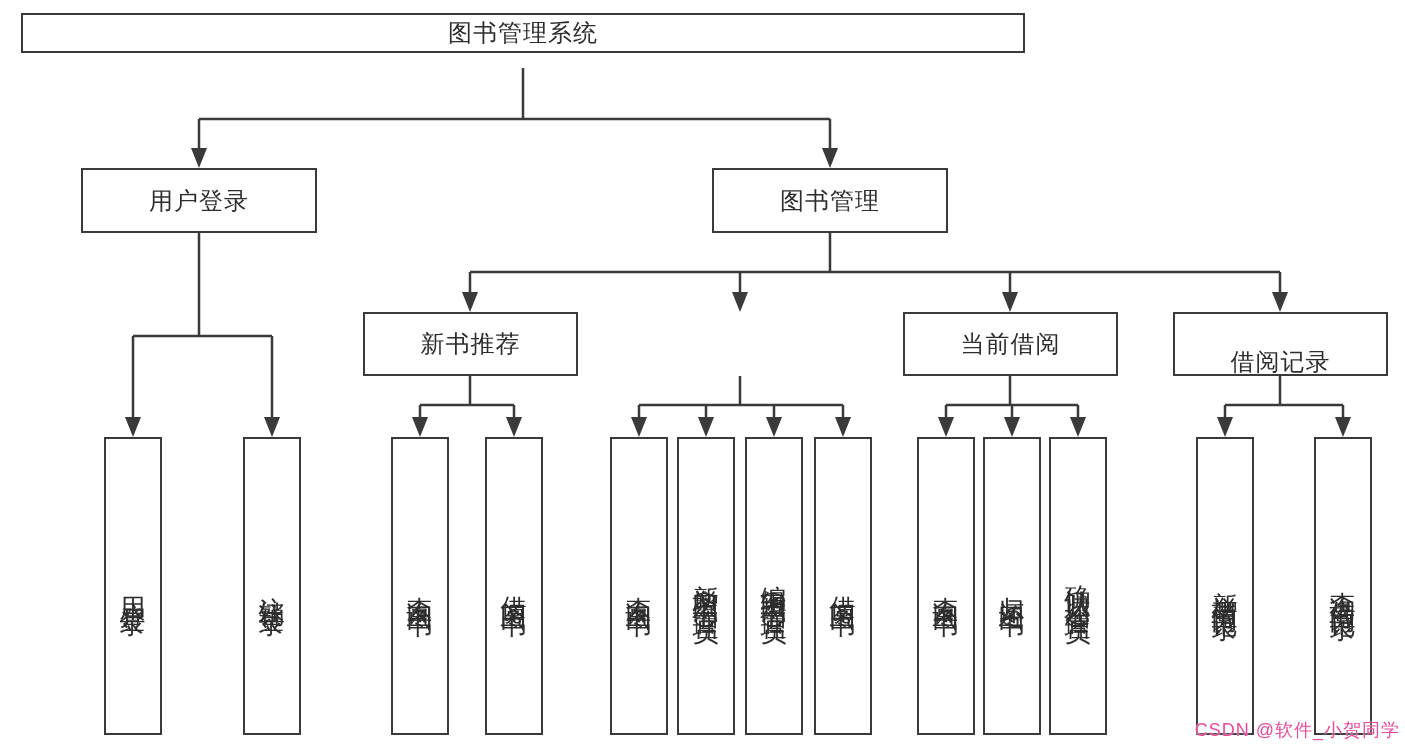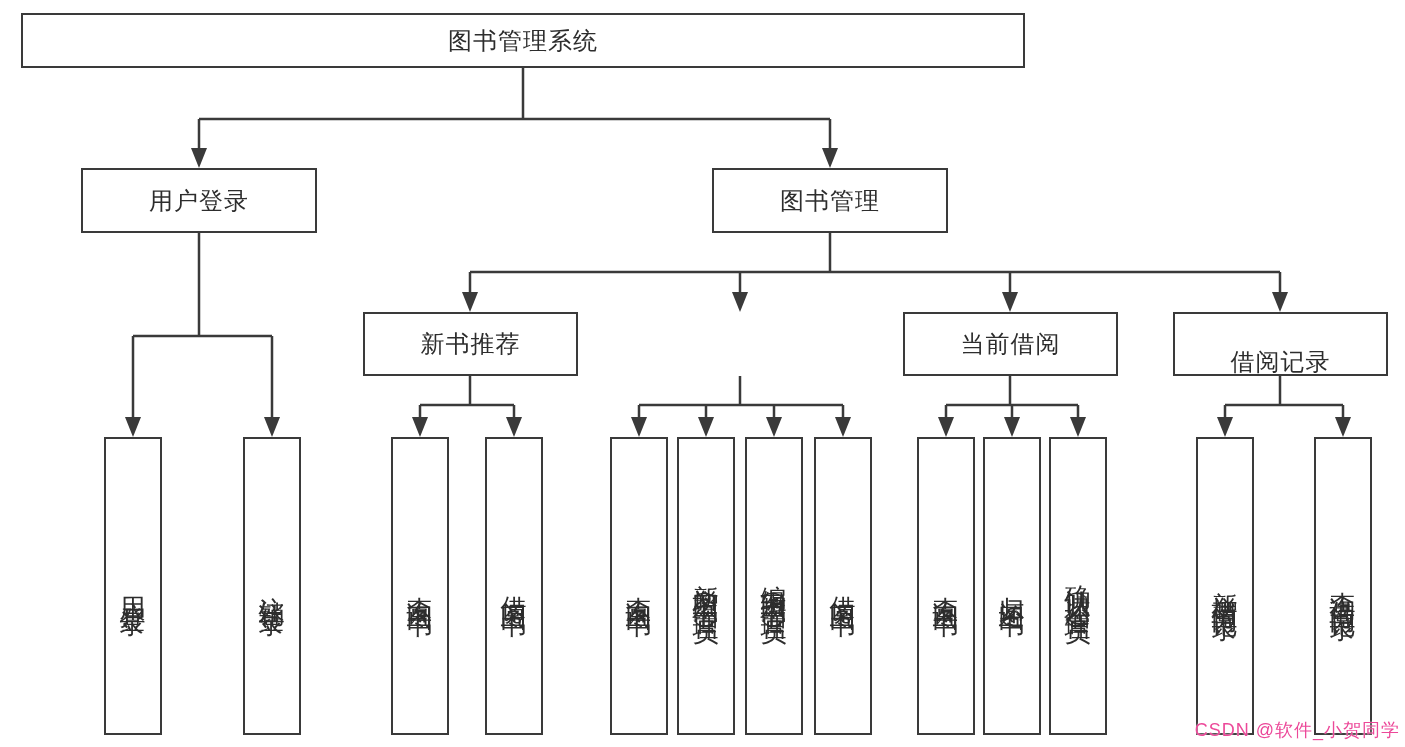--- a/index.html
+++ b/index.html
@@ -99,21 +99,21 @@
       <polygon points="766,417 782,417 774,437"></polygon>
       <polygon points="835,417 851,417 843,437"></polygon>
       <polygon points="938,417 954,417 946,437"></polygon>
       <polygon points="1004,417 1020,417 1012,437"></polygon>
       <polygon points="1070,417 1086,417 1078,437"></polygon>
       <polygon points="1217,417 1233,417 1225,437"></polygon>
       <polygon points="1335,417 1351,417 1343,437"></polygon>
     </g>
   </svg>
 
-  <div class="box h" style="left:21px; top:13px; width:1004px; height:55px;">
+  <div class="box h" style="left:21px; top:13px; width:1004px; height:40px;">
     <span class="label">图书管理系统</span>
   </div>
 
   <div class="box h" style="left:81px; top:168px; width:236px; height:65px;">
     <span class="label">用户登录</span>
   </div>
   <div class="box h" style="left:363px; top:312px; width:215px; height:64px;">
     <span class="label">新书推荐</span>
   </div>
 

